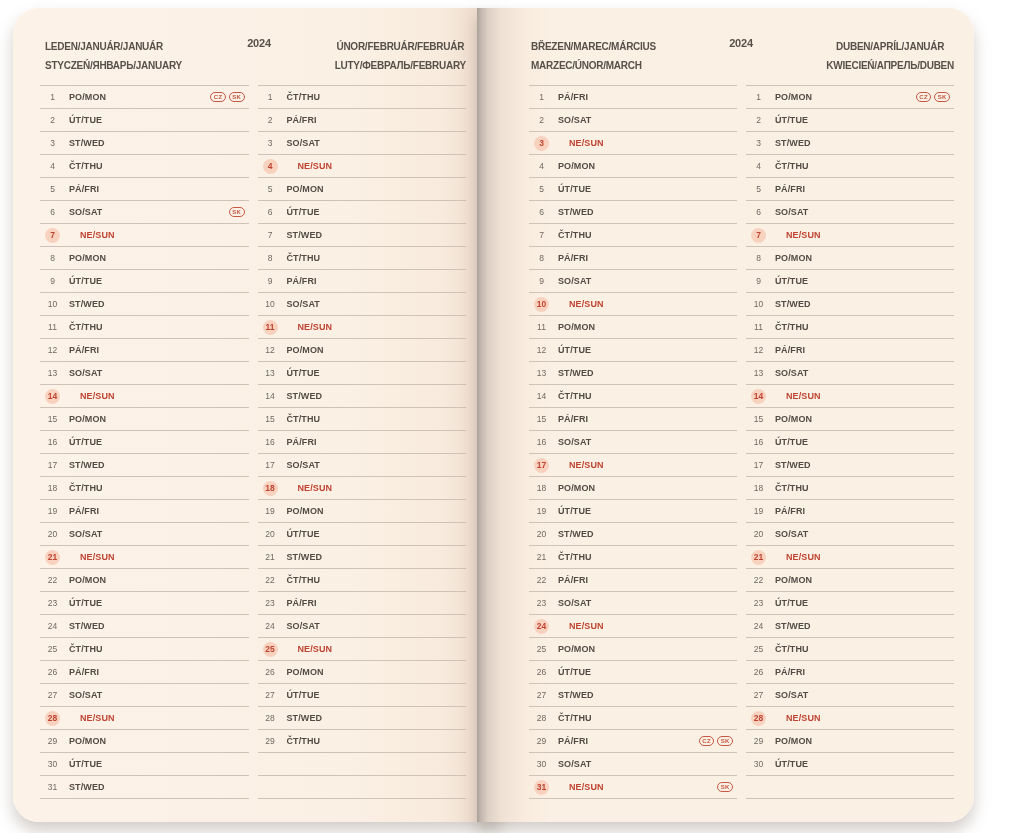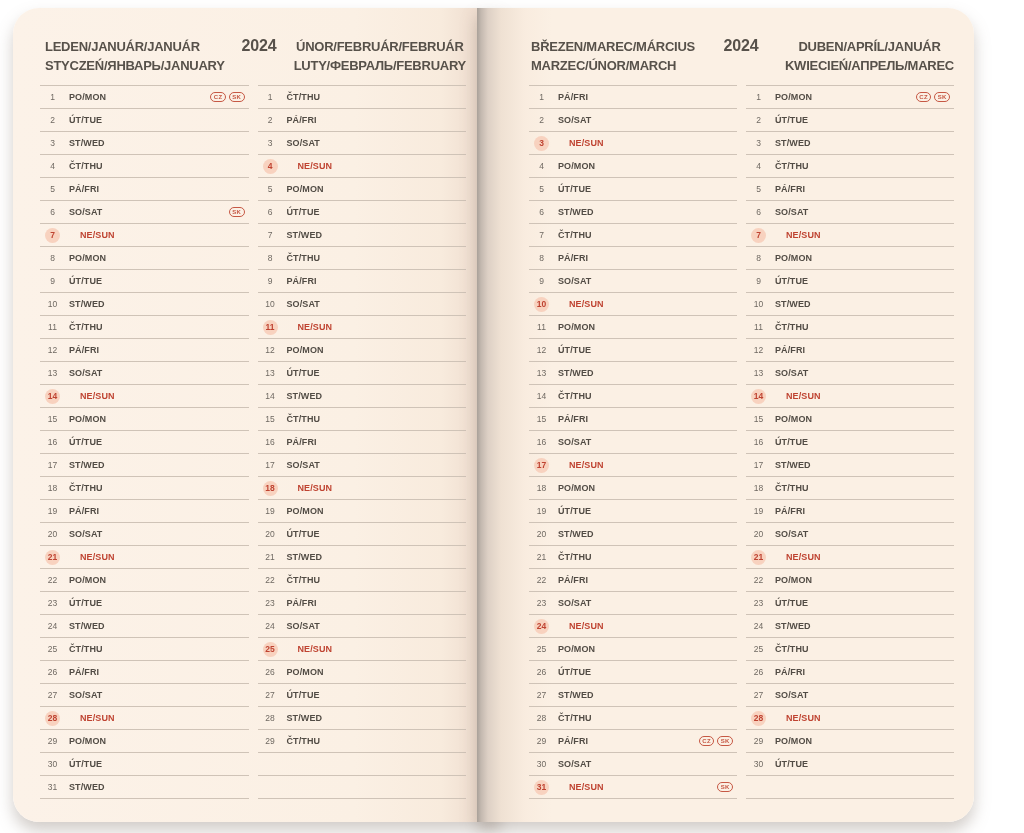--- a/index.html
+++ b/index.html
@@ -18,28 +18,28 @@
     left:477px; width:497px; border-radius:0 26px 26px 0;
     --inL:54px; --colL:52px; --colR:20px; --yearL:242px;
     background:linear-gradient(90deg,#a9a199 0px,#c3b8af 4px,#ddd0c5 11px,#efe1d3 24px,#f9ecdf 48px,#fbf0e4 75px);
     box-shadow:0 9px 16px rgba(125,112,100,0.35);
   }
   .spine-line {
     position:absolute; left:499px; top:8px; width:4px; height:814px;
     background:linear-gradient(90deg,#9b948d,#6e6862 55%,#87807a);
   }
   .month-title {
-    position:absolute; top:29px; font-size:13px; font-weight:bold;
+    position:absolute; top:29px; font-size:10px; font-weight:bold;
     line-height:19px; color:#57514a; letter-spacing:-0.25px; white-space:nowrap;
   }
   .month-title.left  { left:var(--inL); }
   .month-title.right { right:var(--colR); text-align:center; }
   .year-label {
     position:absolute; top:29px; left:var(--yearL); width:44px; text-align:center;
-    font-size:16px; font-weight:bold; color:#57514a; letter-spacing:-0.2px;
+    font-size:11px; font-weight:bold; color:#57514a; letter-spacing:-0.2px;
   }
   .columns {
     position:absolute; top:77px; left:var(--colL); right:var(--colR);
     display:flex; gap:9px;
   }
   .col { flex:1; border-top:1px solid #cfc3b7; }
   .row {
     display:flex; align-items:center; height:22px;
     border-bottom:1px solid #cfc3b7; padding-left:5px;
   }
@@ -342,21 +342,21 @@
   <div class="spine-line"></div>
 
   <div class="page page-right">
     <div class="month-title left">
       <div>BŘEZEN/MAREC/MÁRCIUS</div>
       <div>MARZEC/ÚNOR/MARCH</div>
     </div>
     <div class="year-label">2024</div>
     <div class="month-title right">
       <div>DUBEN/APRÍL/JANUÁR</div>
-      <div>KWIECIEŃ/АПРЕЛЬ/MAREC</div>
+      <div>KWIECIEŃ/АПРЕЛЬ/DUBEN</div>
     </div>
     <div class="columns">
       <div class="col">
           <div class="row">
             <span class="num">1</span>
             <span class="lab">PÁ/FRI</span>
           </div>
           <div class="row">
             <span class="num">2</span>
             <span class="lab">SO/SAT</span>

